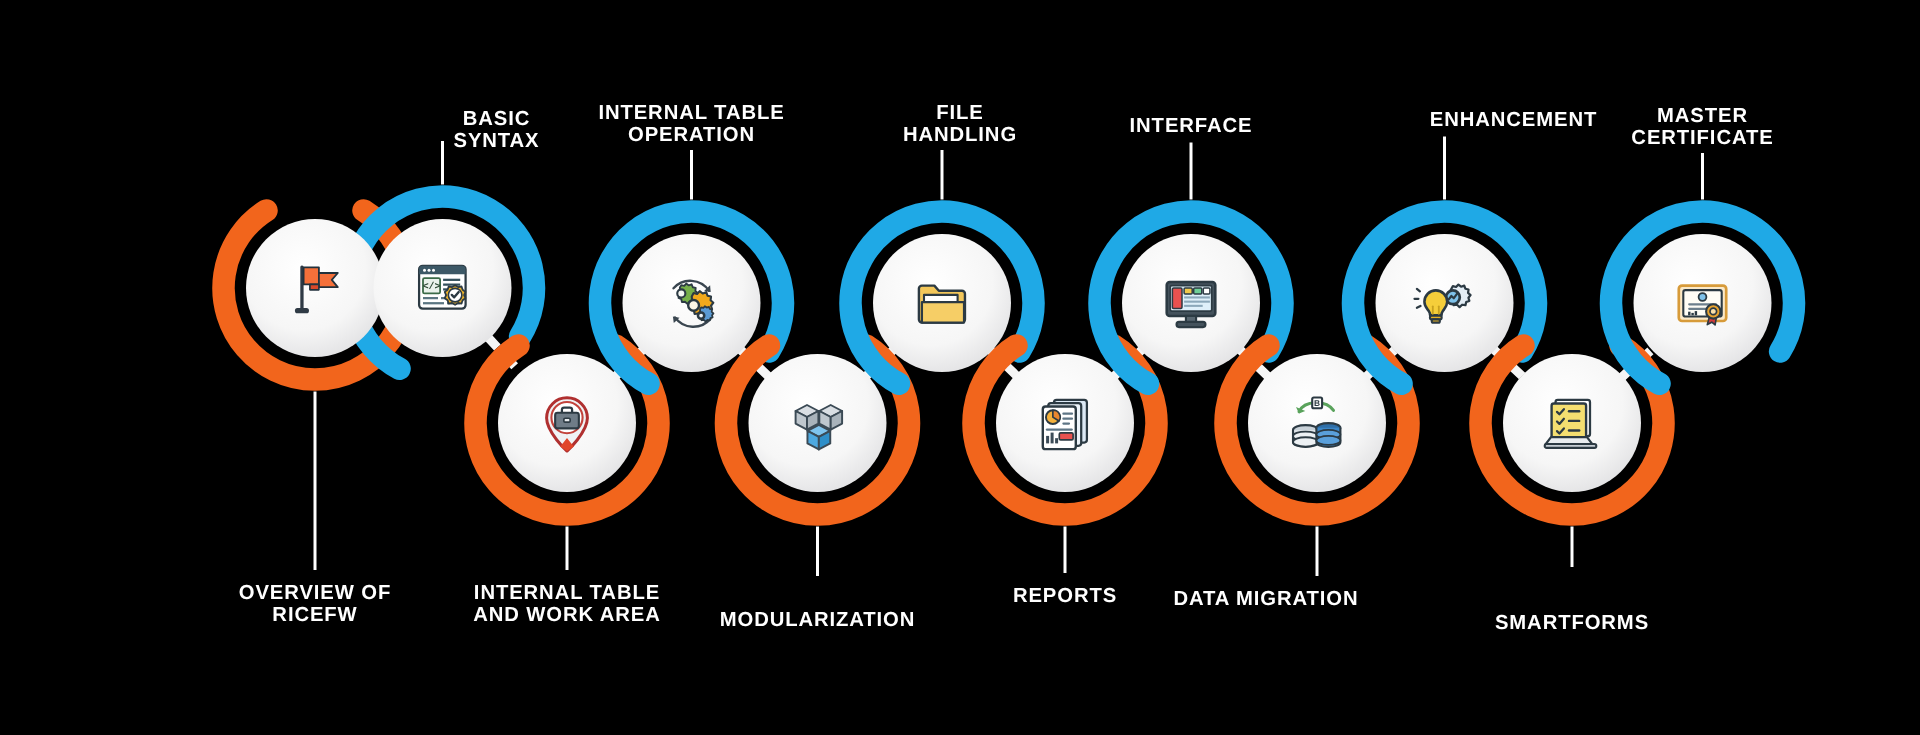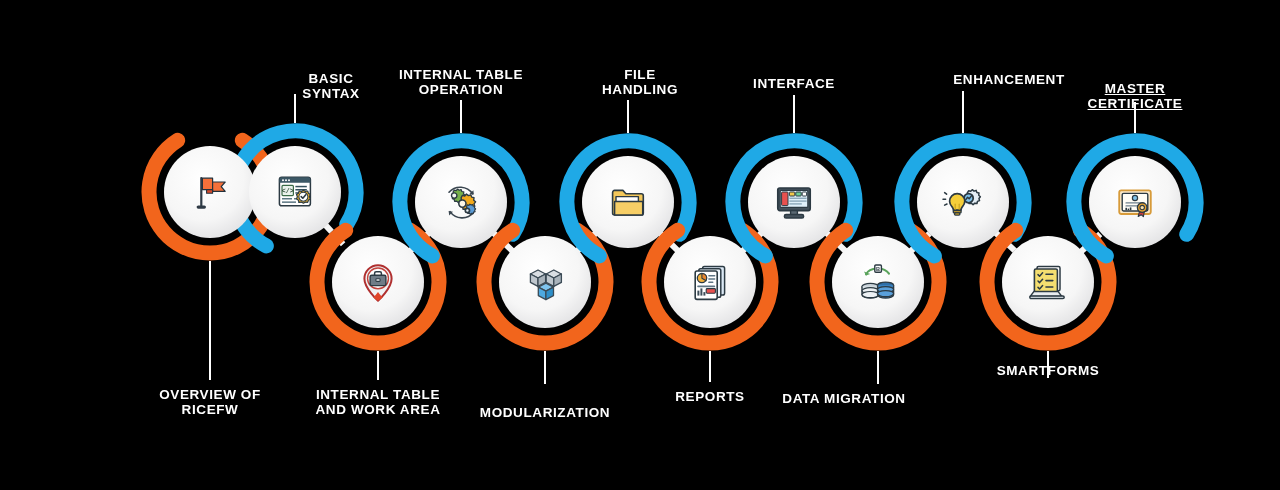--- a/index.html
+++ b/index.html
@@ -316,22 +316,22 @@
 AND WORK AREA</div>
       <div class="node-label top" style="left: 461px; top: 68px;">INTERNAL TABLE
 OPERATION</div>
       <div class="node-label bottom" style="left: 545px; top: 392px; margin-top: 14px;">MODULARIZATION</div>
       <div class="node-label top" style="left: 628px; top: 68px; margin-left: 12px;">FILE
 HANDLING</div>
       <div class="node-label bottom" style="left: 710px; top: 390px;">REPORTS</div>
       <div class="node-label top" style="left: 794px; top: 77px;">INTERFACE</div>
       <div class="node-label bottom" style="left: 844px; top: 392px;">DATA MIGRATION</div>
       <div class="node-label top" style="left: 1009px; top: 73px;">ENHANCEMENT</div>
-      <div class="node-label bottom" style="left: 1048px; top: 364px;">SMARTFORMS</div>
-      <div class="node-label top" style="left: 1135px; top: 82px; text-decoration: underline;">MASTER
+      <div class="node-label bottom" style="left: 1048px; top: 408px;">SMARTFORMS</div>
+      <div class="node-label top" style="left: 1135px; top: 70px;">MASTER
 CERTIFICATE</div>
     </div>
 
 <div style="position: absolute; border-radius: 50%; left: 149px; top: 131px; width: 122px; height: 122px;"></div>
     <div style="position: absolute; border-radius: 50%; left: 234px; top: 131px; width: 122px; height: 122px;"></div>
     <div style="position: absolute; border-radius: 50%; left: 317px; top: 221px; width: 122px; height: 122px;"></div>
     <div style="position: absolute; border-radius: 50%; left: 400px; top: 141px; width: 122px; height: 122px;"></div>
     <div style="position: absolute; border-radius: 50%; left: 484px; top: 221px; width: 122px; height: 122px;"></div>
     <div style="position: absolute; border-radius: 50%; left: 567px; top: 141px; width: 122px; height: 122px;"></div>
     <div style="position: absolute; border-radius: 50%; left: 649px; top: 221px; width: 122px; height: 122px;"></div>

